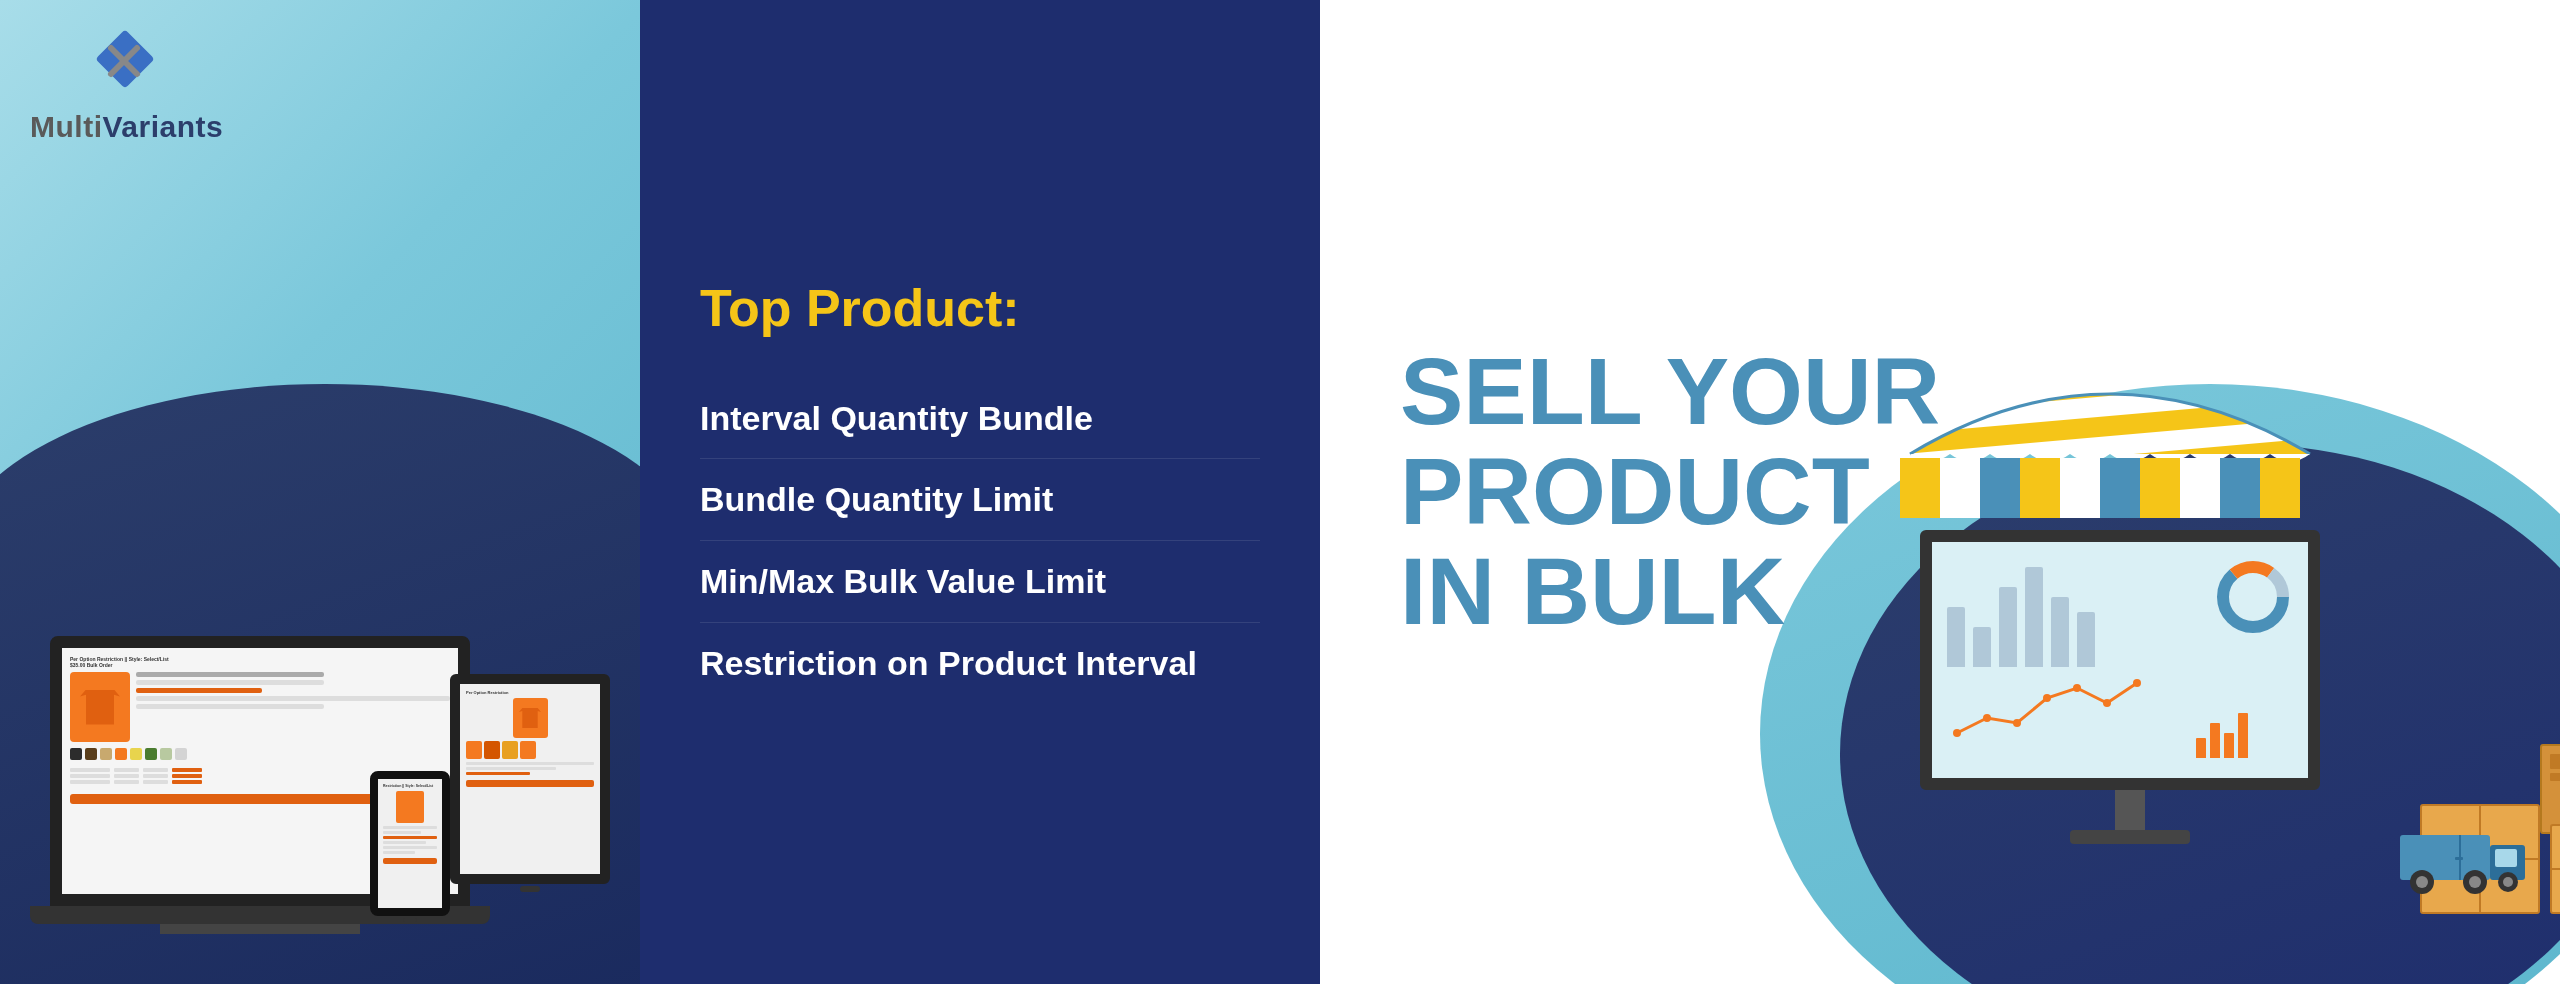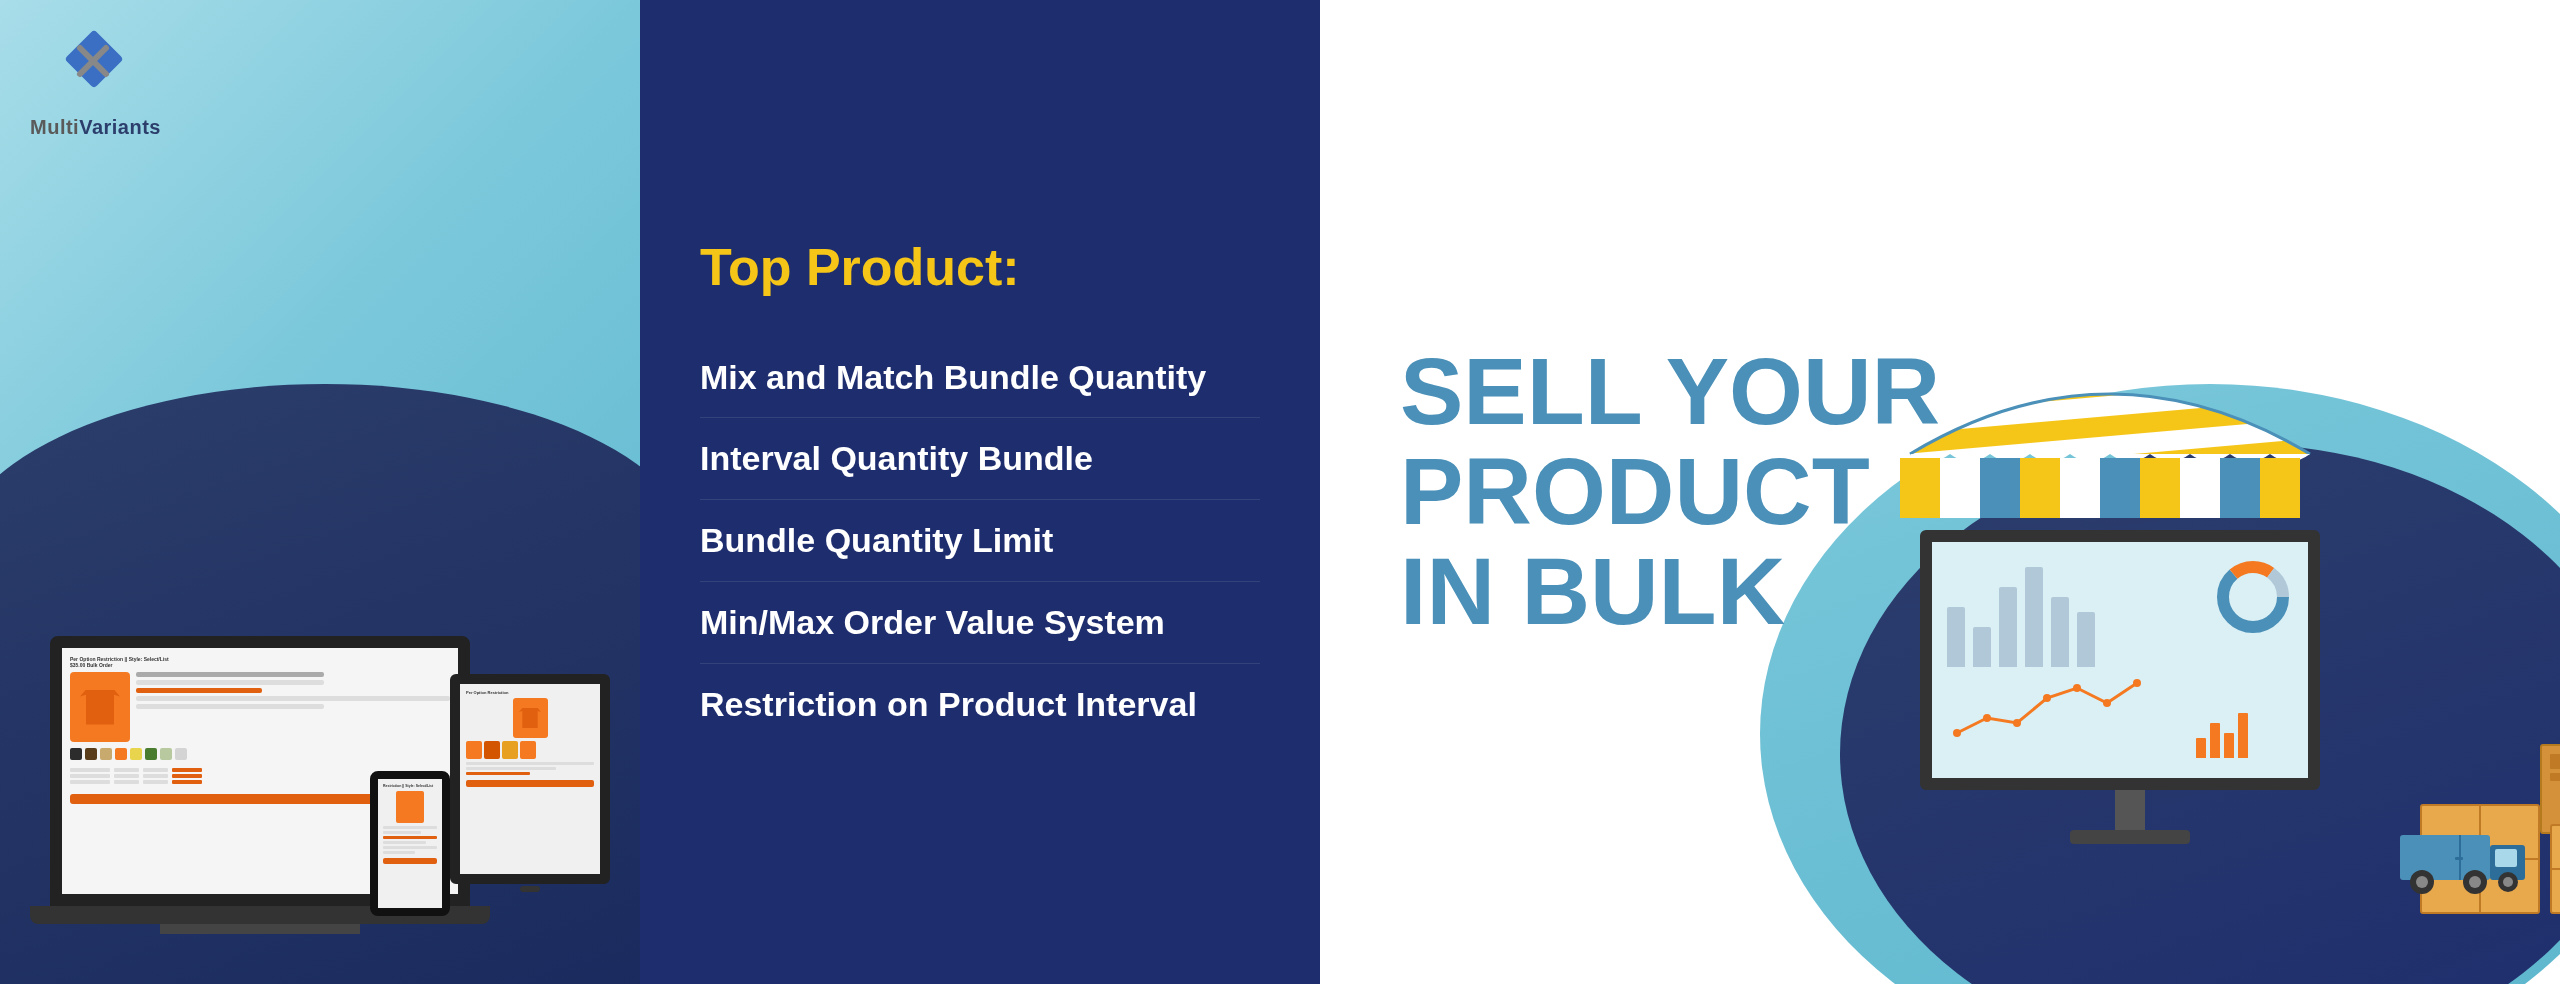--- a/index.html
+++ b/index.html
@@ -23,24 +23,24 @@
       padding: 30px 30px 0 30px;
       overflow: hidden;
     }
     .logo-area {
       display: flex;
       flex-direction: column;
       align-items: center;
       z-index: 10;
     }
     .logo-text {
-      font-size: 20px;
+      font-size: 30px;
       font-weight: bold;
       color: #2c3e6b;
-      margin-top: 11px;
+      margin-top: 5px;
       letter-spacing: 0.5px;
     }
     .logo-text span {
       color: #5a5a5a;
     }
 
     
     .curve-bg {
       position: absolute;
       bottom: 0;
@@ -452,24 +452,23 @@
       </div>
       <div class="phone-button"></div>
     </div>
 
   </div>
 </div>
 
 <div class="middle-section">
   <div class="features-title">Top Product:</div>
 
-  <div class="feature-item">Mix and Match Bundle Quantity</div>
   <div class="feature-item">Interval Quantity Bundle</div>
   <div class="feature-item">Bundle Quantity Limit</div>
-  <div class="feature-item">Min/Max Order Value System</div>
+  <div class="feature-item">Min/Max Bulk Value Limit</div>
   <div class="feature-item">Restriction on Product Interval</div>
 </div>
 
 <div class="right-section">
 
   <div class="right-curve"></div>
   <div class="right-curve2"></div>
 
   <div class="right-content">
     <div class="sell-title">

